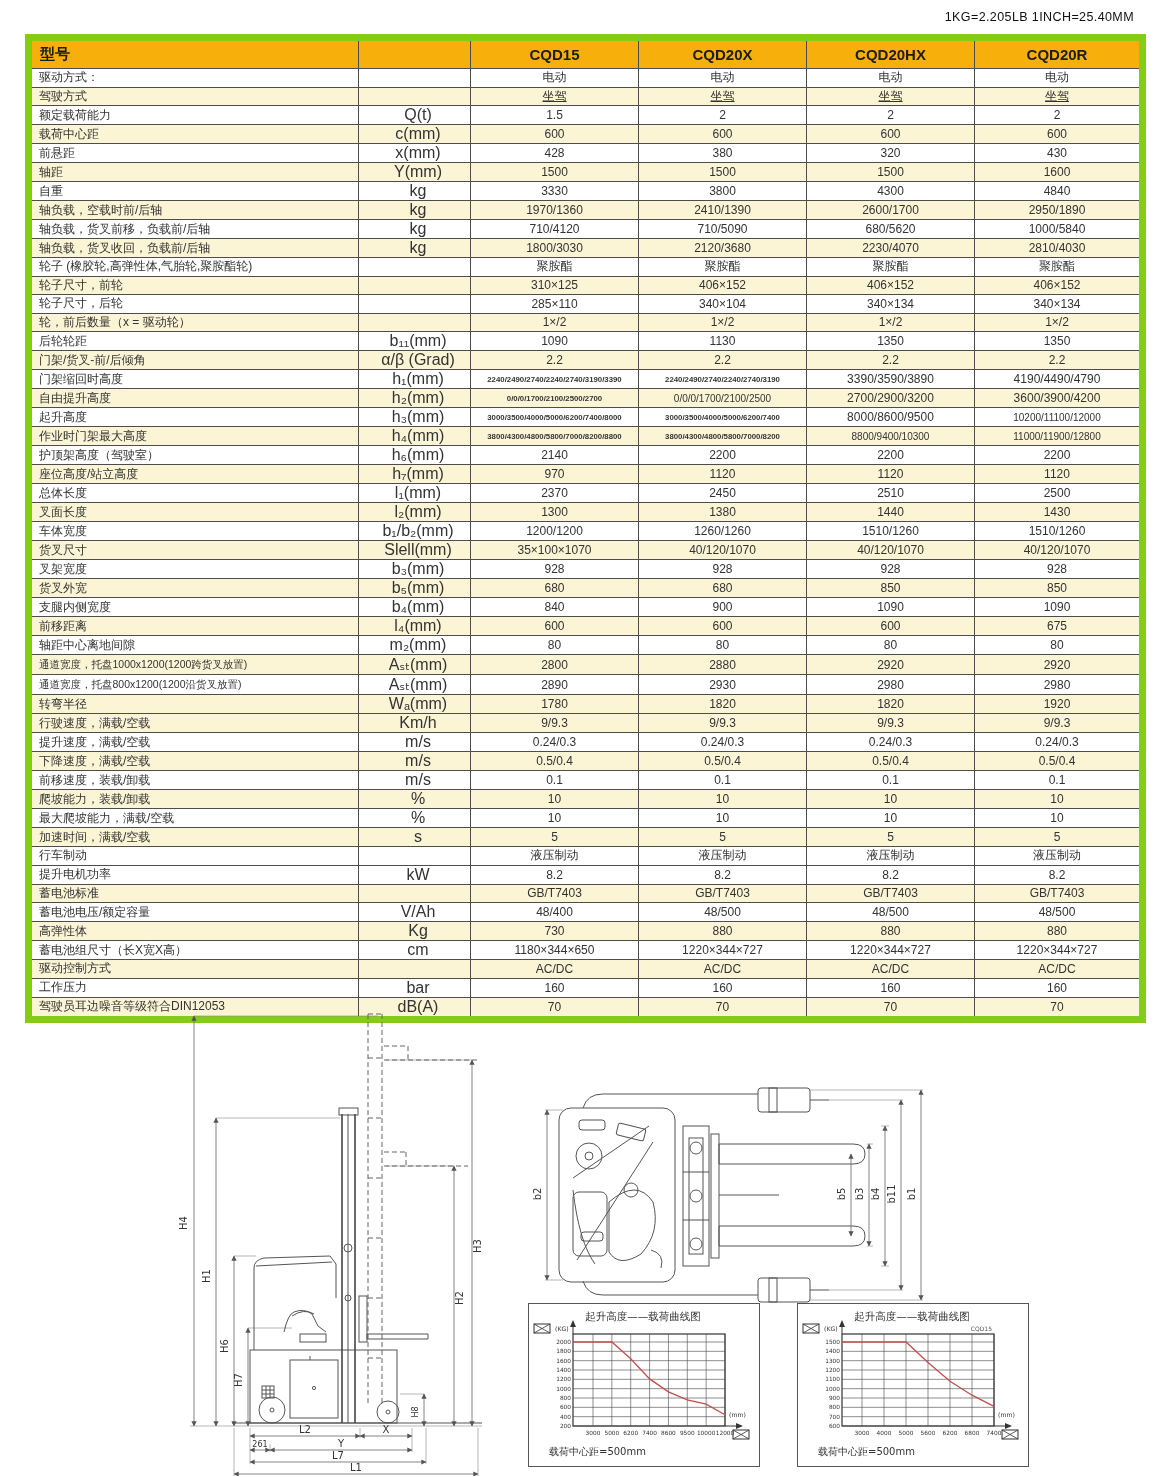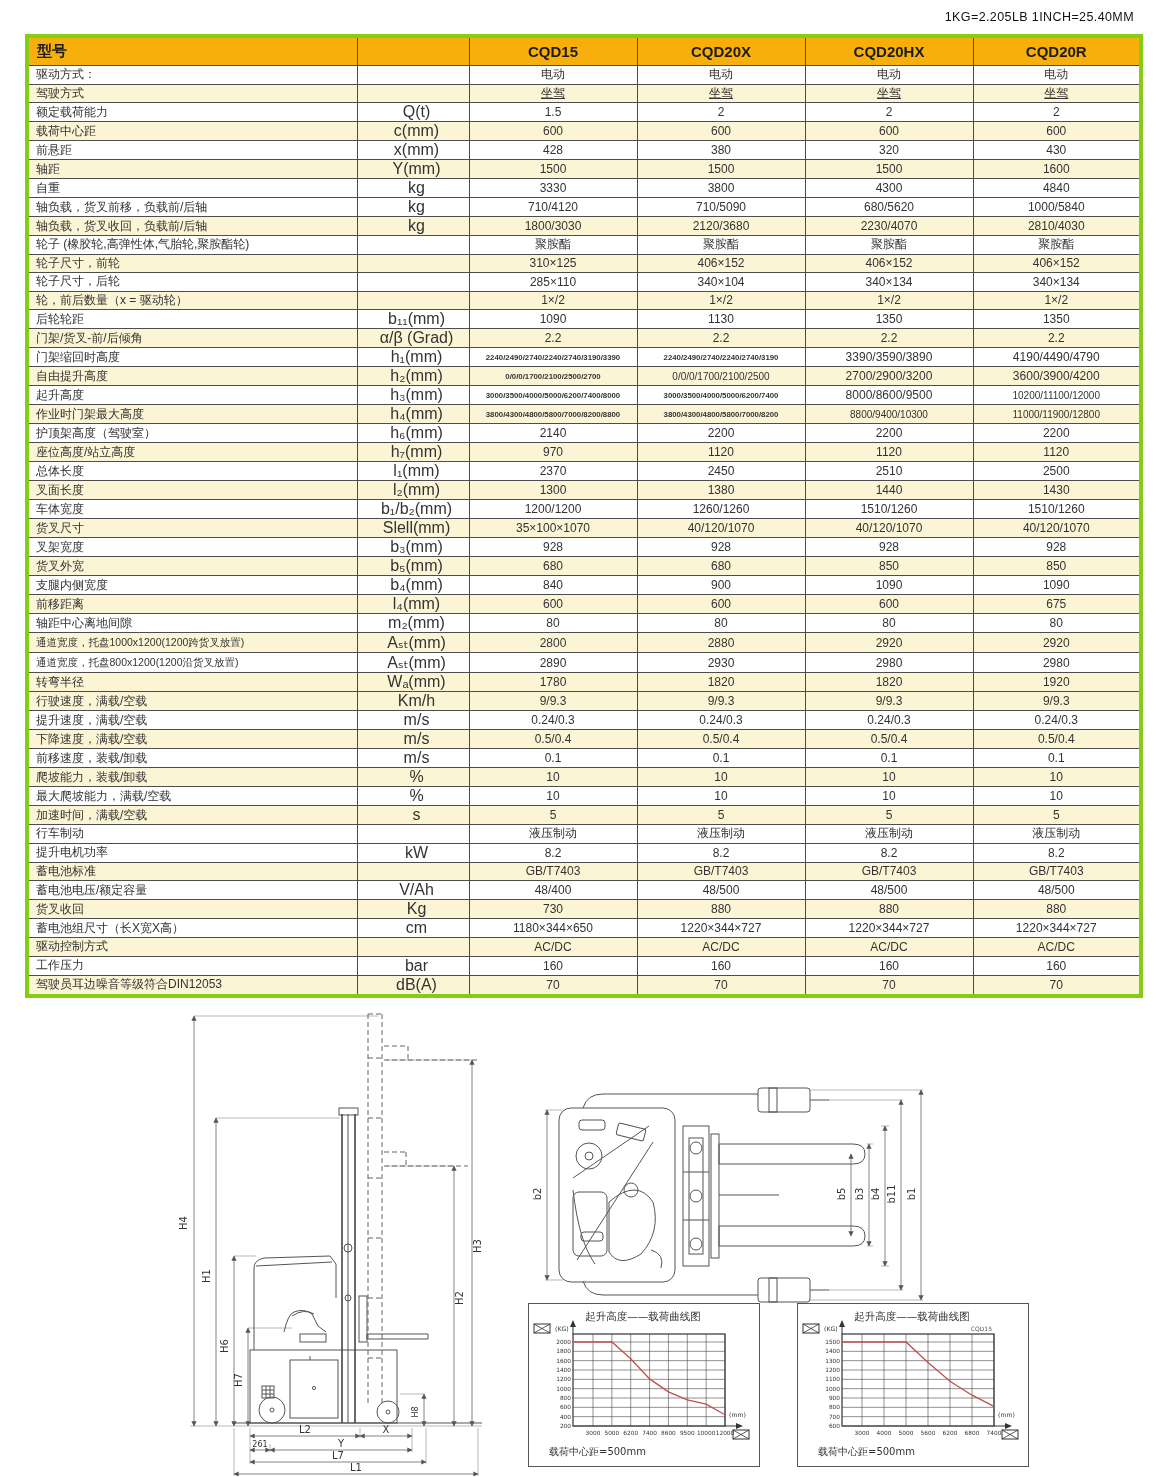--- a/index.html
+++ b/index.html
@@ -1,20 +1,20 @@
 <!DOCTYPE html>
 <html><head>
 <meta charset="utf-8">
 <style>
   html,body{margin:0;padding:0;background:#e8e8e8;}
   .page{position:relative;width:1163px;height:1477px;background:#ffffff;margin:0 auto;
         font-family:"Liberation Sans","DejaVu Sans",sans-serif;color:#2b2b2b;overflow:hidden;}
   .conv{position:absolute;top:10px;right:29px;font-size:12.5px;color:#111;letter-spacing:.4px;}
   table.spec{position:absolute;left:25px;top:34px;width:1114px;border-collapse:collapse;
-             table-layout:fixed;border:4px solid #84cc16;}
+             table-layout:fixed;border:7px solid #84cc16;}
   .spec th,.spec td{border:1px solid #4d4d4d;overflow:hidden;white-space:nowrap;padding:0;}
   .spec thead th{background:#F6AF0B;height:27px;font-size:15px;font-weight:bold;color:#1c1c1c;}
   .spec thead th.mlab{text-align:left;padding-left:8px;}
   .spec td{height:17.5px;vertical-align:middle;}
   td.lbl{padding-left:7px;font-size:12px;color:#333;text-align:left;}
   td.lbl.longlbl{font-size:10.5px;}
   td.unit{padding-left:7px;font-size:16px;color:#333;text-align:center;}
   td.val{text-align:center;font-size:12px;color:#333;}
   td.val.small{font-size:10px;}
   td.val.tiny{font-size:7.8px;font-weight:bold;}
@@ -108,20 +108,28 @@
           <td class="val">1600</td>
         </tr>
         <tr class="rowA">
           <td class="lbl">自重</td>
           <td class="unit">kg</td>
           <td class="val">3330</td>
           <td class="val">3800</td>
           <td class="val">4300</td>
           <td class="val">4840</td>
         </tr>
+        <tr class="rowB">
+          <td class="lbl">轴负载，空载时前/后轴</td>
+          <td class="unit">kg</td>
+          <td class="val">1970/1360</td>
+          <td class="val">2410/1390</td>
+          <td class="val">2600/1700</td>
+          <td class="val">2950/1890</td>
+        </tr>
         <tr class="rowA">
           <td class="lbl">轴负载，货叉前移，负载前/后轴</td>
           <td class="unit">kg</td>
           <td class="val">710/4120</td>
           <td class="val">710/5090</td>
           <td class="val">680/5620</td>
           <td class="val">1000/5840</td>
         </tr>
         <tr class="rowB">
           <td class="lbl">轴负载，货叉收回，负载前/后轴</td>
@@ -405,21 +413,21 @@
         </tr>
         <tr class="rowA">
           <td class="lbl">蓄电池电压/额定容量</td>
           <td class="unit">V/Ah</td>
           <td class="val">48/400</td>
           <td class="val">48/500</td>
           <td class="val">48/500</td>
           <td class="val">48/500</td>
         </tr>
         <tr class="rowB">
-          <td class="lbl">货叉收回</td>
+          <td class="lbl">高弹性体</td>
           <td class="unit">Kg</td>
           <td class="val">730</td>
           <td class="val">880</td>
           <td class="val">880</td>
           <td class="val">880</td>
         </tr>
         <tr class="rowA">
           <td class="lbl">蓄电池组尺寸（长X宽X高）</td>
           <td class="unit">cm</td>
           <td class="val">1180×344×650</td>

